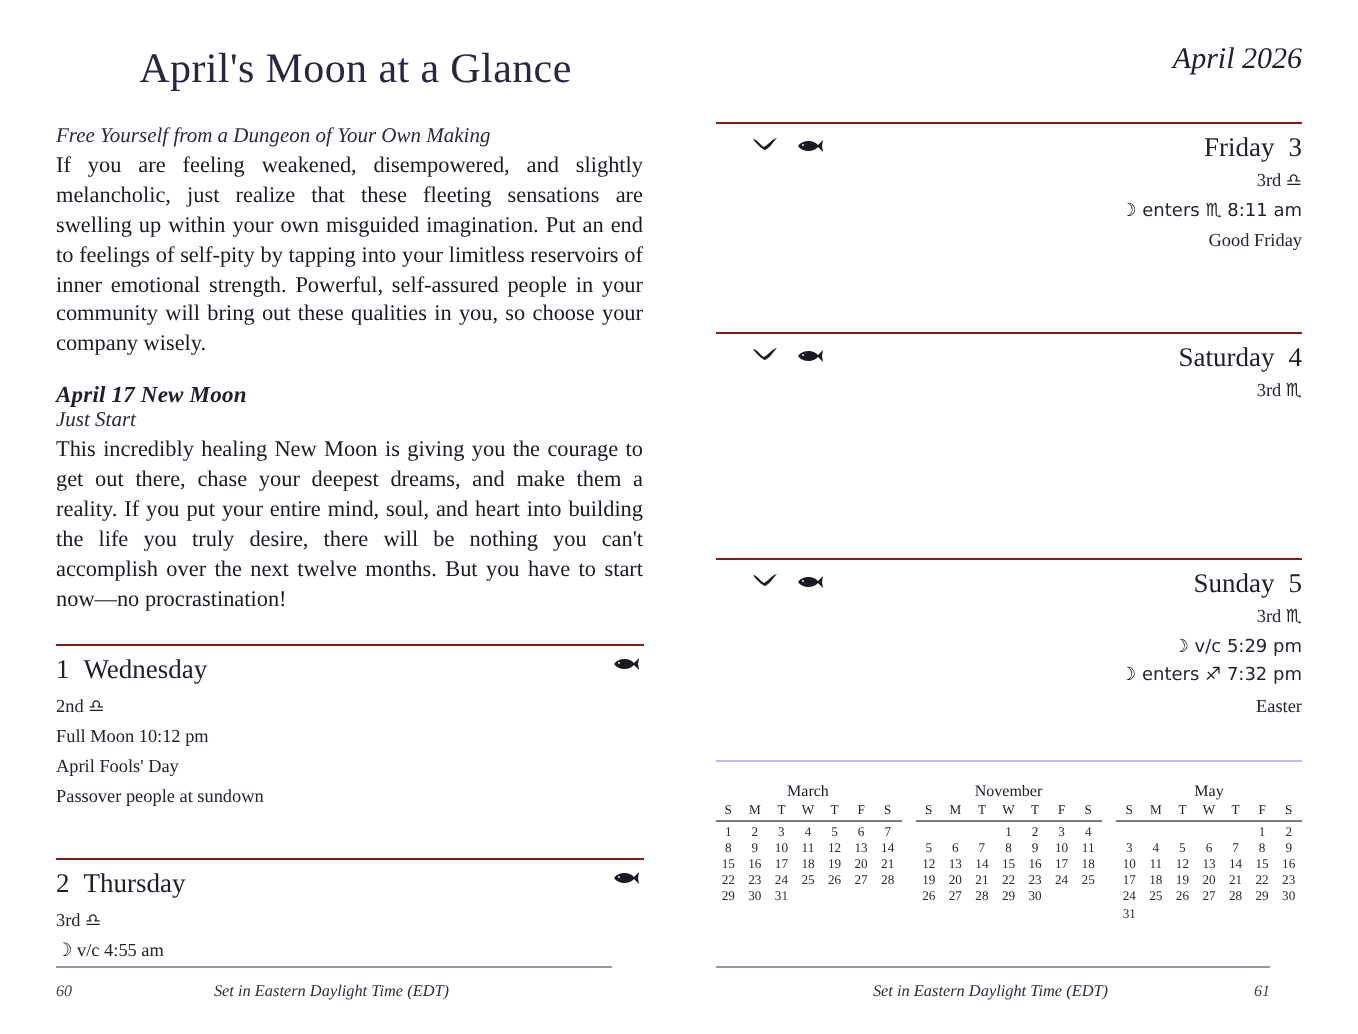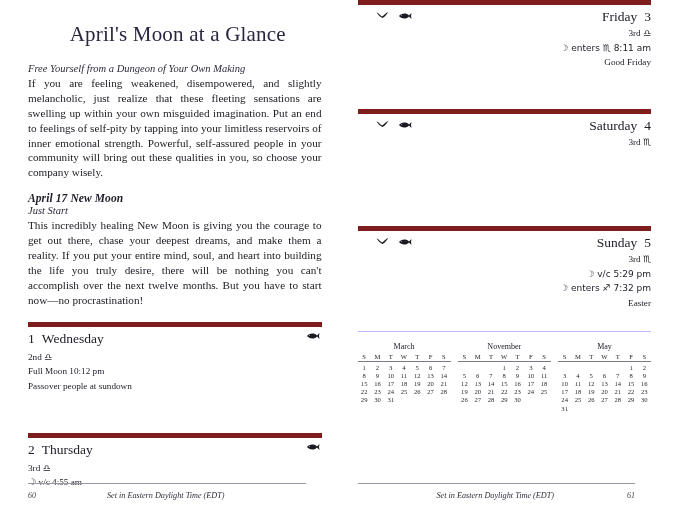--- a/index.html
+++ b/index.html
@@ -59,21 +59,21 @@
     font-size: 11.2px;
     line-height: 1.33;
     text-align: justify;
     margin: 0;
     color: #1a1a22;
     hyphens: auto;
   }
 
   
   .day-entry {
-    border-top: 5px solid #7f1d1d;
+    border-top: 1px solid #7f1d1d;
     padding-top: 4px;
     position: relative;
   }
   .day-left  { margin-top: 14px; min-height: 88px; }
   .day-right { margin-top: 0; }
 
   .day-head-left {
     display: flex;
     align-items: baseline;
     gap: 7px;
@@ -242,20 +242,21 @@
             <circle cx="7" cy="7" r="0.9" fill="#ffffff"></circle>
           </svg>
         </span>
       </div>
       <div class="day-lines-left">
         <div>
           <span>2nd</span>
           <span class="astro">♎</span>
         </div>
         <div>Full Moon 10:12 pm</div>
+        <div>April Fools' Day</div>
         <div>Passover people at sundown</div>
       </div>
     </div>
 
     <div class="day-entry day-left">
       <div class="day-head-left">
         <span class="day-num">2</span>
         <span class="day-name">Thursday</span>
       </div>
       <div class="icons-left">
@@ -277,20 +278,21 @@
 
     <div class="footer">
       <div class="rule"></div>
       <span class="pg-num">60</span>
       <span class="tz-note">Set in Eastern Daylight Time (EDT)</span>
     </div>
   </div>
 
   <div class="page page-right">
 
+    <div class="month-year">April 2026</div>
 
     <div class="day-entry day-right" style="min-height:100px;">
       <div class="icons-row">
         <span>
           <svg width="13" height="9" viewBox="0 0 26 18">
             <path d="M1 3 C5 3, 8 9, 12 11 C16 9, 20 3, 25 2 C21 6, 18 12, 13 14 C8 12, 4 7, 1 3 Z" fill="#1a1a22"></path>
           </svg>
         </span>
         <span>
           <svg width="14" height="8" viewBox="0 0 28 16">

